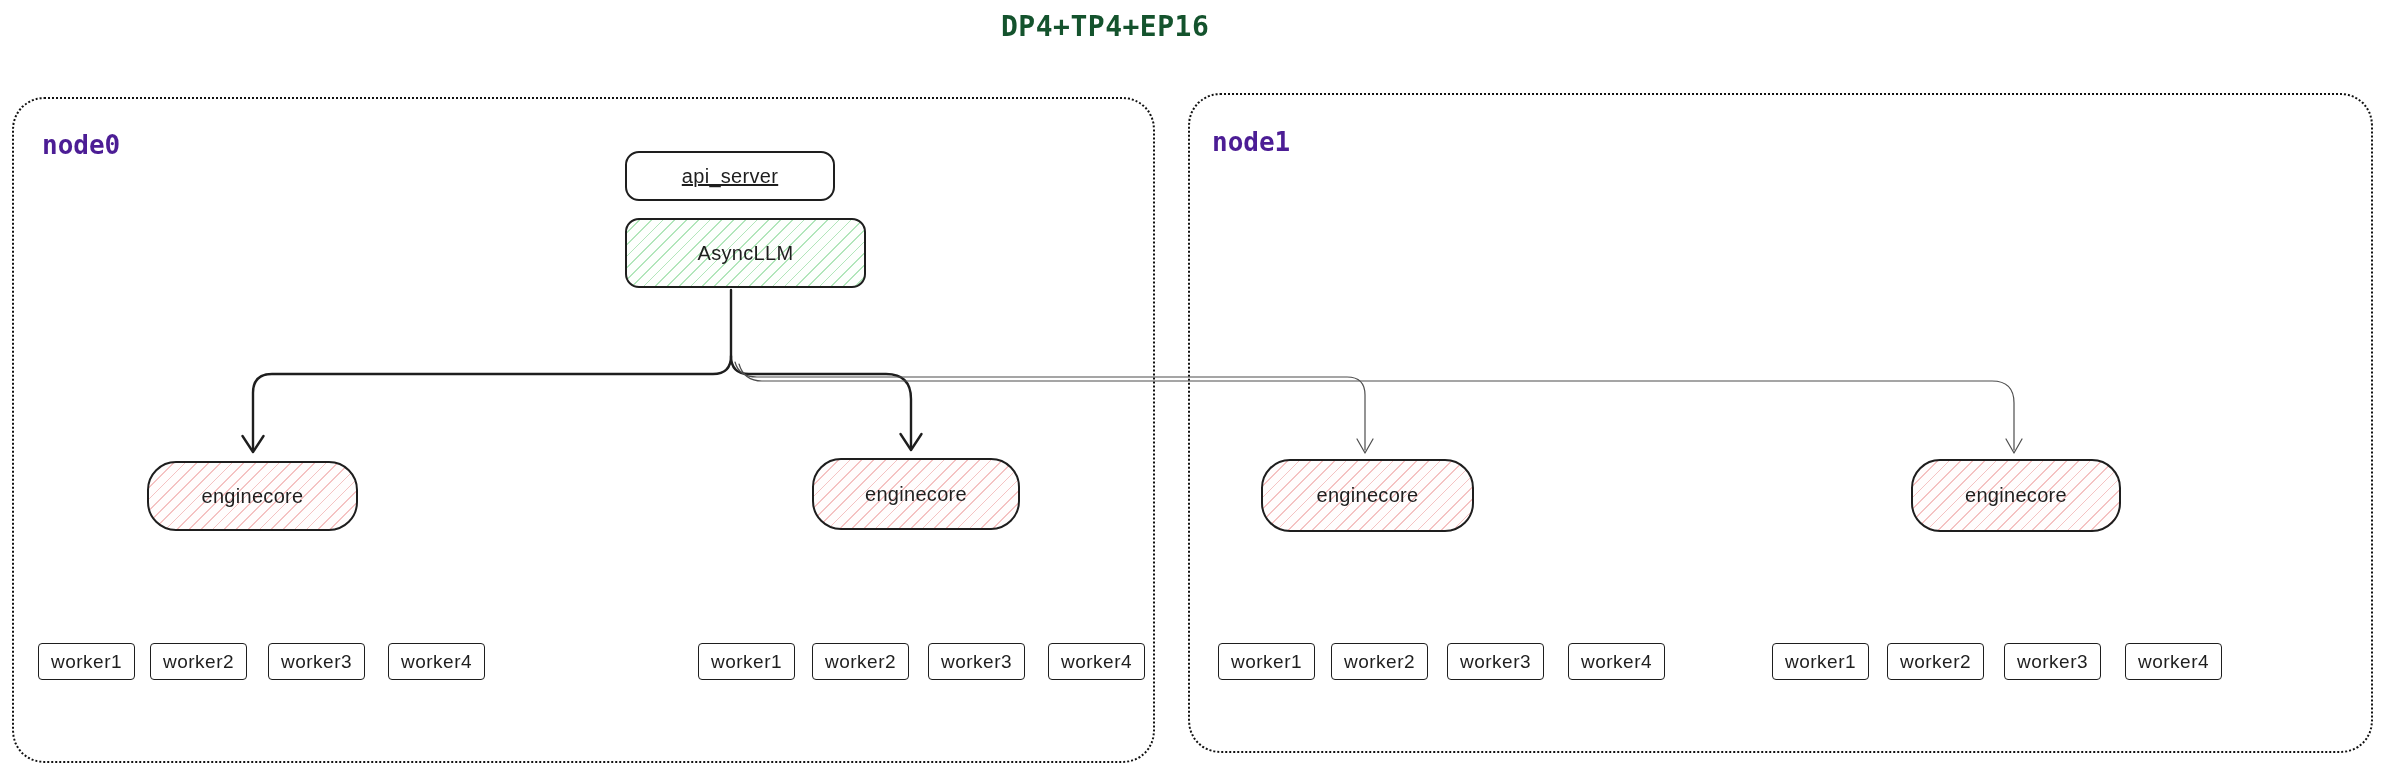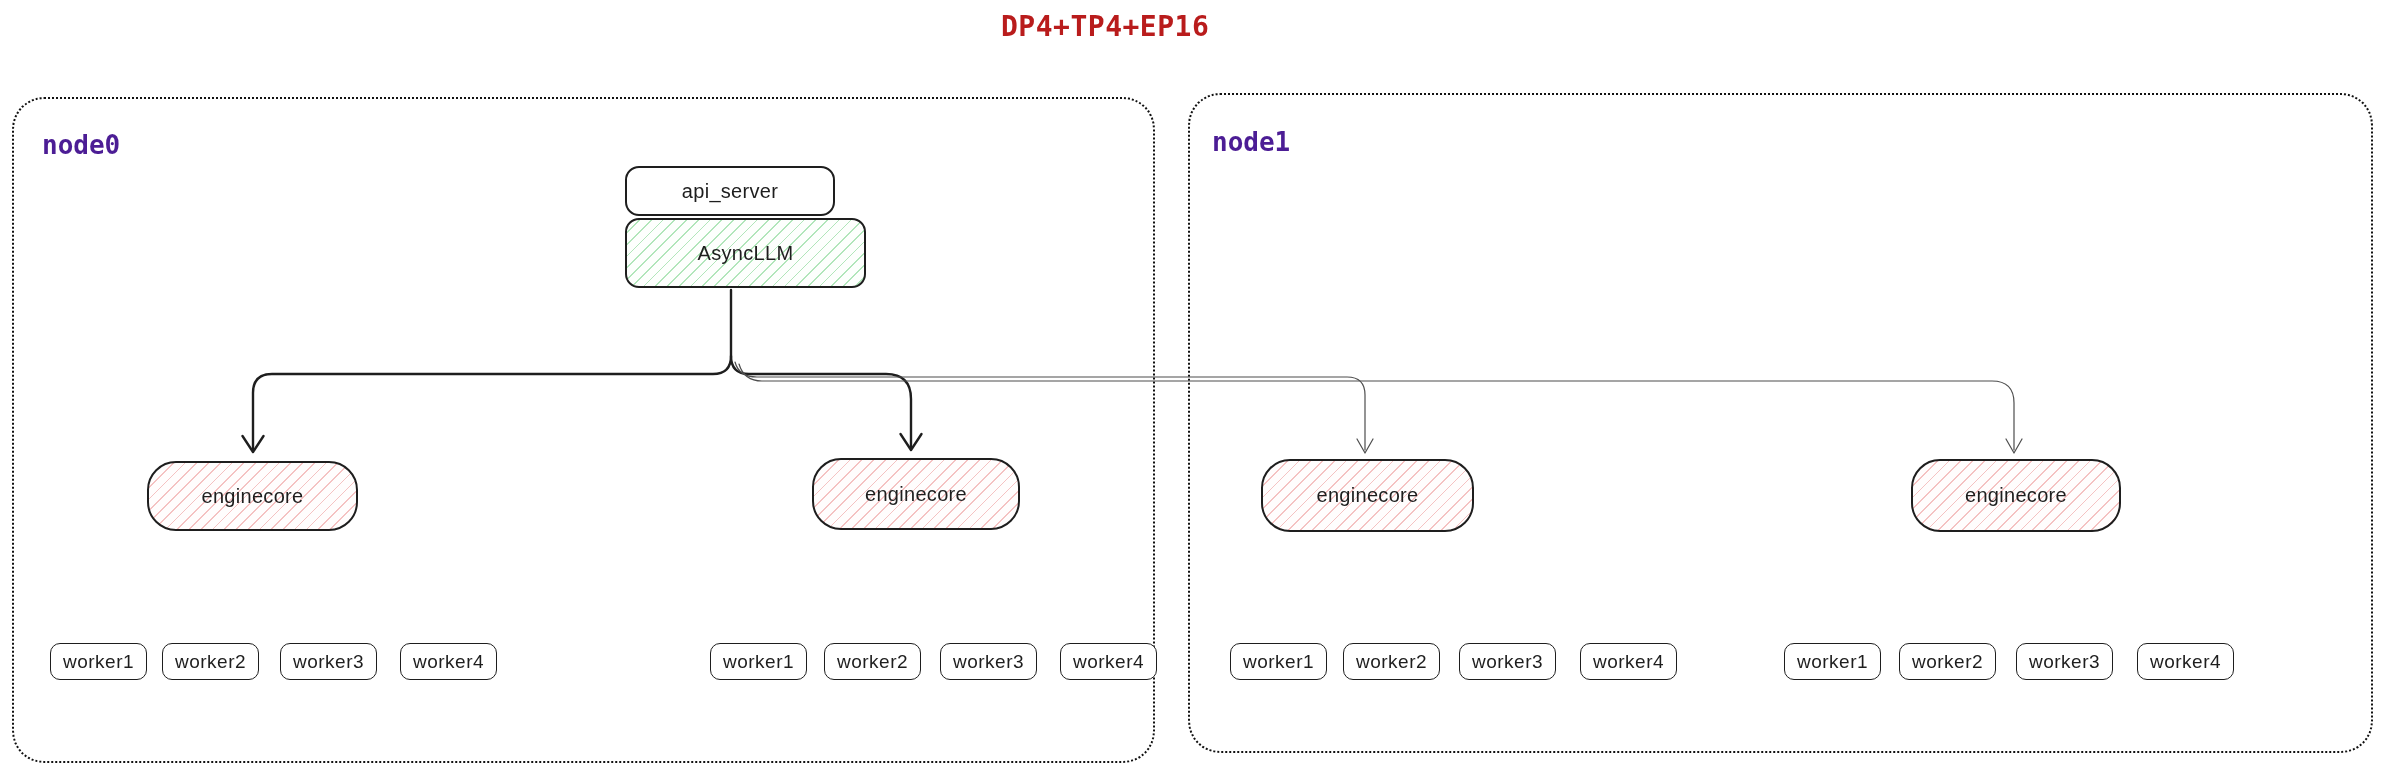--- a/index.html
+++ b/index.html
@@ -16,21 +16,21 @@
     color: #1e1e1e;
     overflow: hidden;
   }
   .abs { position: absolute; }
 
   .diagram-title {
     font-family: "DejaVu Sans Mono", monospace;
     font-weight: 700;
     font-size: 28px;
     letter-spacing: 0.5px;
-    color: #b91c1c;
+    color: #14532d;
     white-space: nowrap;
   }
 
   .node-rect {
     border: 2.2px dotted #111111;
     border-radius: 32px;
     background: transparent;
     box-sizing: border-box;
   }
 
@@ -72,30 +72,29 @@
       #fffdfd;
     border-radius: 29px;
   }
 
   .worker-box {
     box-sizing: border-box;
     width: 97px;
     height: 37px;
     top: 643px;
     border: 1.8px solid #1e1e1e;
-    border-radius: 10px;
+    border-radius: 4px;
     background: #ffffff;
     display: flex;
     align-items: center;
     justify-content: center;
     font-size: 19px;
     letter-spacing: 0.5px;
     color: #1e1e1e;
     white-space: nowrap;
-    margin-left: 12px;
   }
 
   svg.connectors {
     position: absolute;
     left: 0; top: 0;
     pointer-events: none;
   }
 </style>
 </head>
 <body>
@@ -120,21 +119,21 @@
     </g>
 
     <g stroke="#4d4d4d" stroke-width="1.2" fill="none" stroke-linecap="round" stroke-linejoin="round">
       <path d="M735 362 Q739 377 757 377 L1347 377 Q1365 377 1365 395 L1365 450"></path>
       <path d="M1357 439 L1365 453 L1373 439"></path>
       <path d="M739 364 Q744 381 762 381 L1992 381 Q2014 381 2014 403 L2014 450"></path>
       <path d="M2006 439 L2014 453 L2022 439"></path>
     </g>
   </svg>
 
-  <div class="abs shape big-box" style="left:625px; top:166px; width:210px; height:50px;">api_server</div>
+  <div class="abs shape big-box" style="left:625px; top:151px; width:210px; height:50px;text-decoration:underline;">api_server</div>
   <div class="abs shape big-box hatch-green" style="left:625px; top:218px; width:241px; height:70px;">AsyncLLM</div>
 
   <div class="abs shape engine-box hatch-red" style="left:147px; top:461px; width:211px; height:70px;">enginecore</div>
   <div class="abs shape engine-box hatch-red" style="left:812px; top:458px; width:208px; height:72px;">enginecore</div>
   <div class="abs shape engine-box hatch-red" style="left:1261px; top:459px; width:213px; height:73px;">enginecore</div>
   <div class="abs shape engine-box hatch-red" style="left:1911px; top:459px; width:210px; height:73px;">enginecore</div>
 
   <div class="abs worker-box" style="left:38px;">worker1</div>
   <div class="abs worker-box" style="left:150px;">worker2</div>
   <div class="abs worker-box" style="left:268px;">worker3</div>

